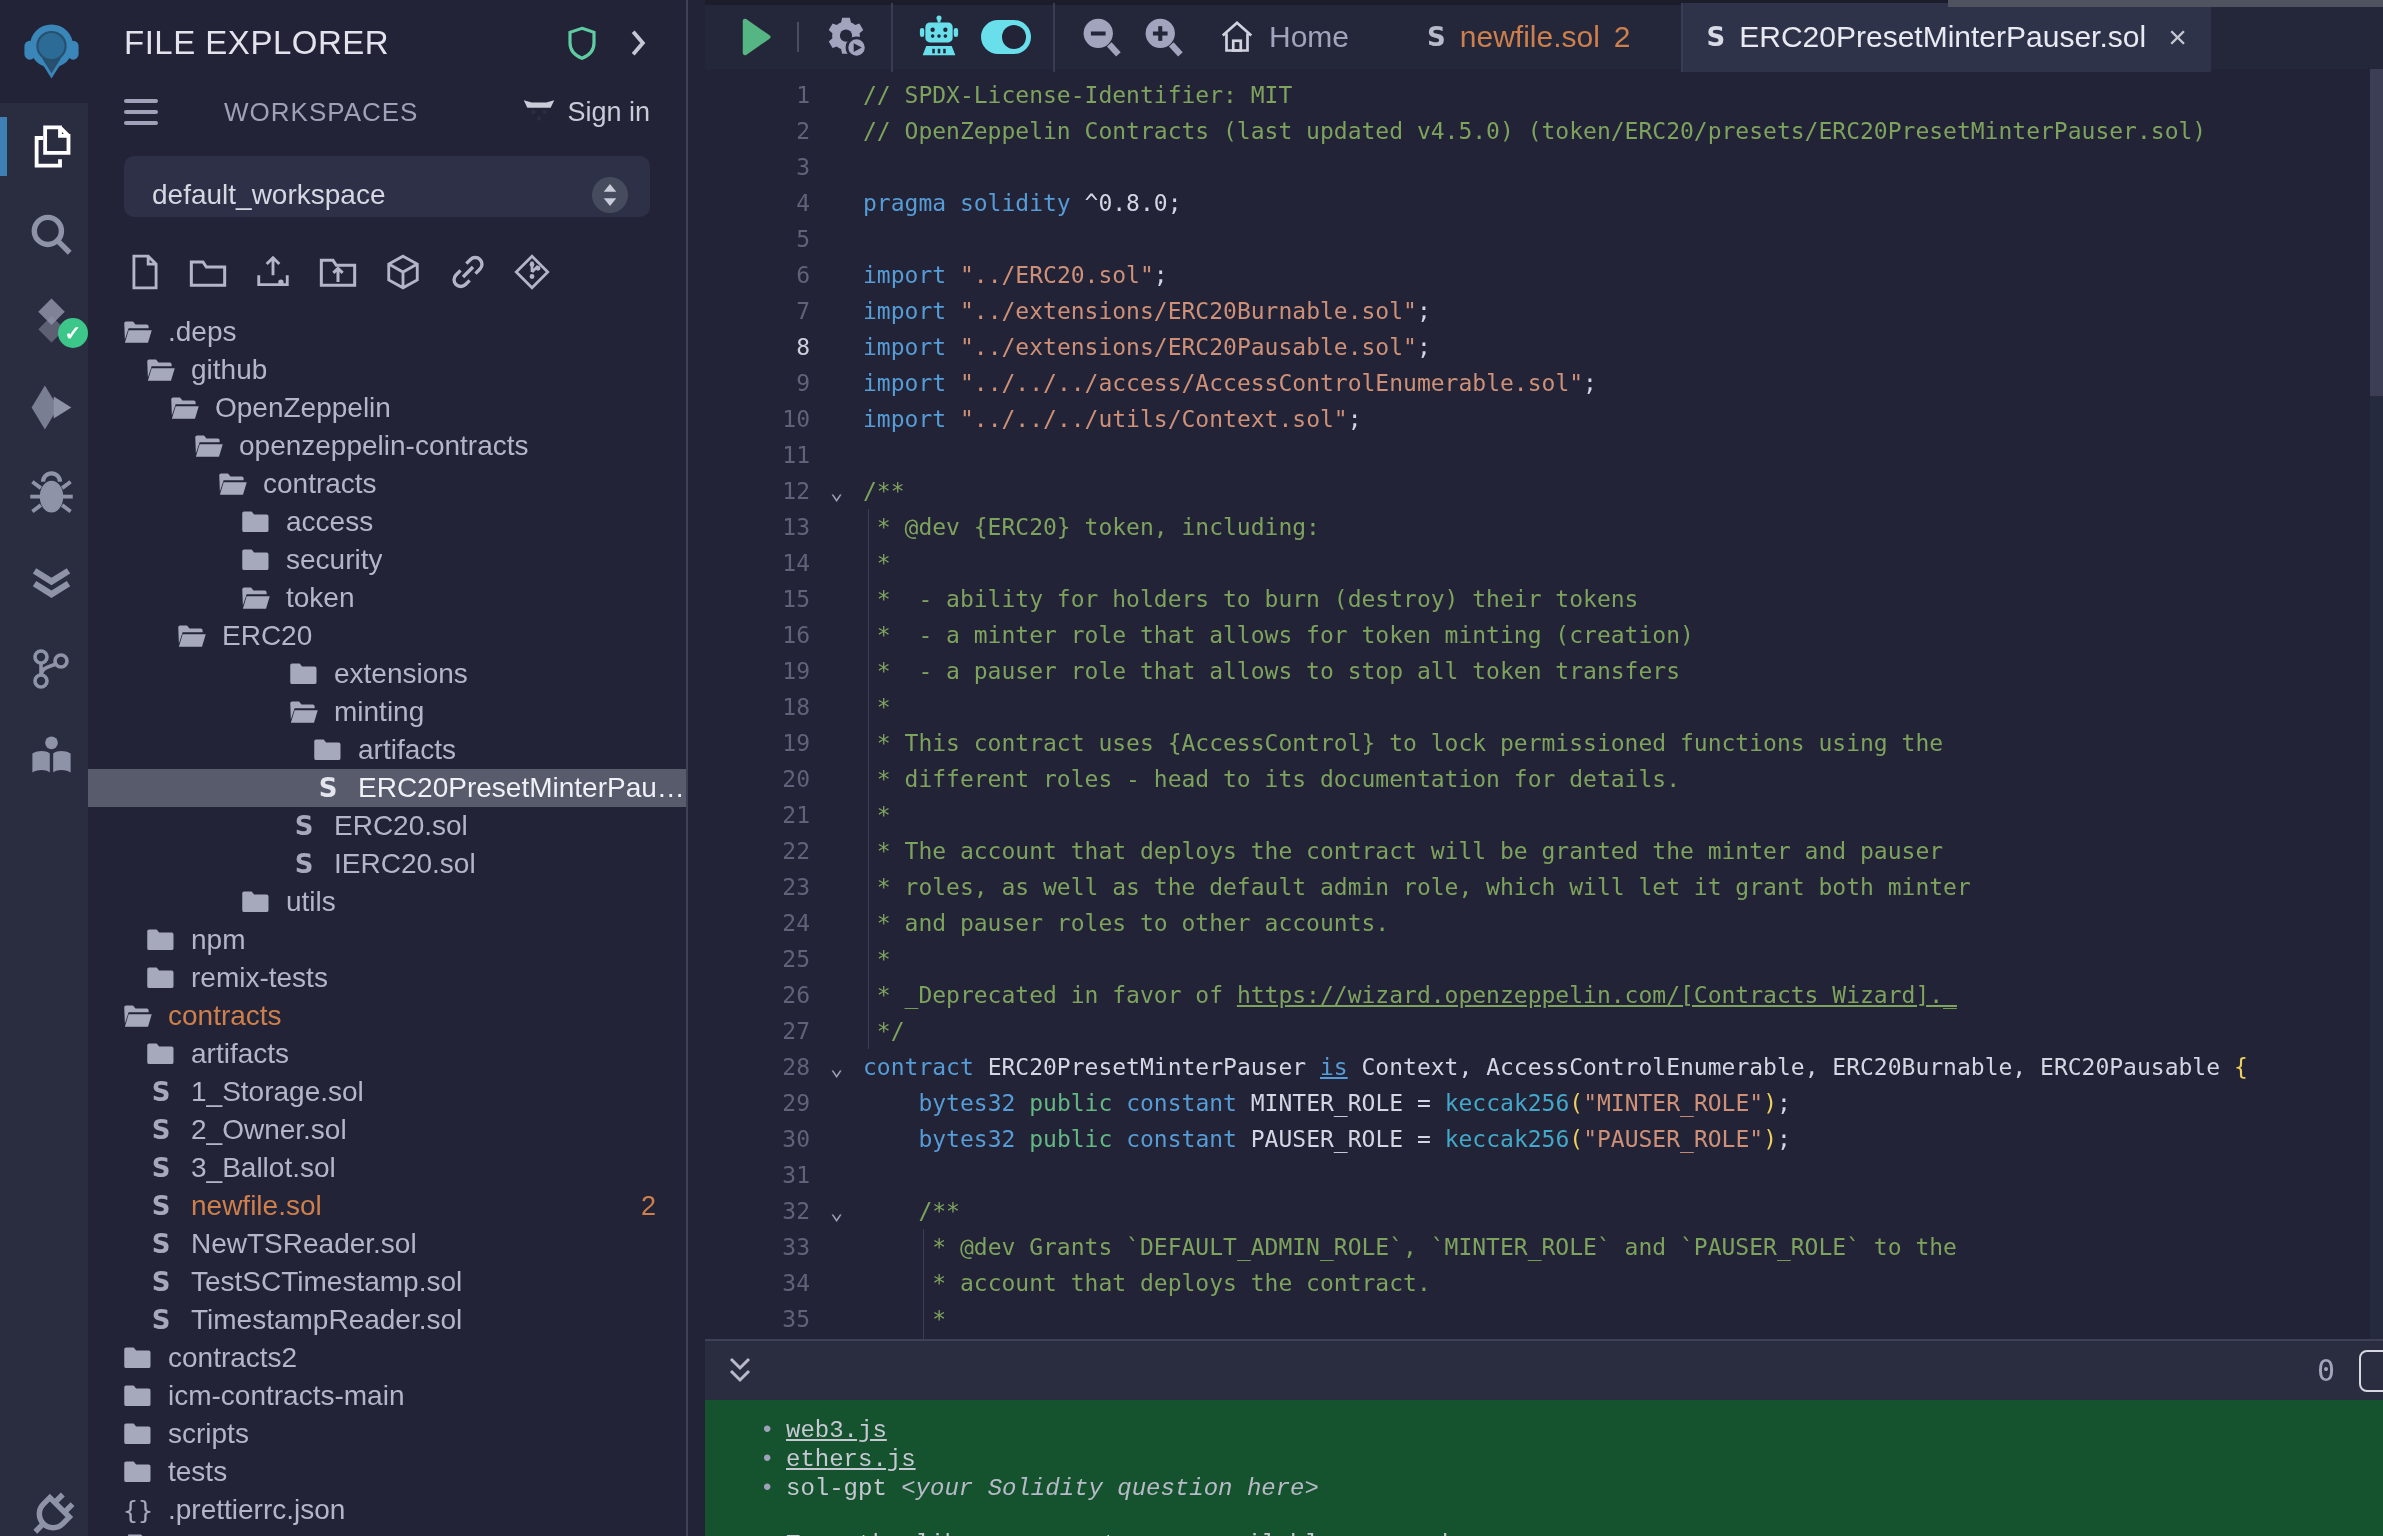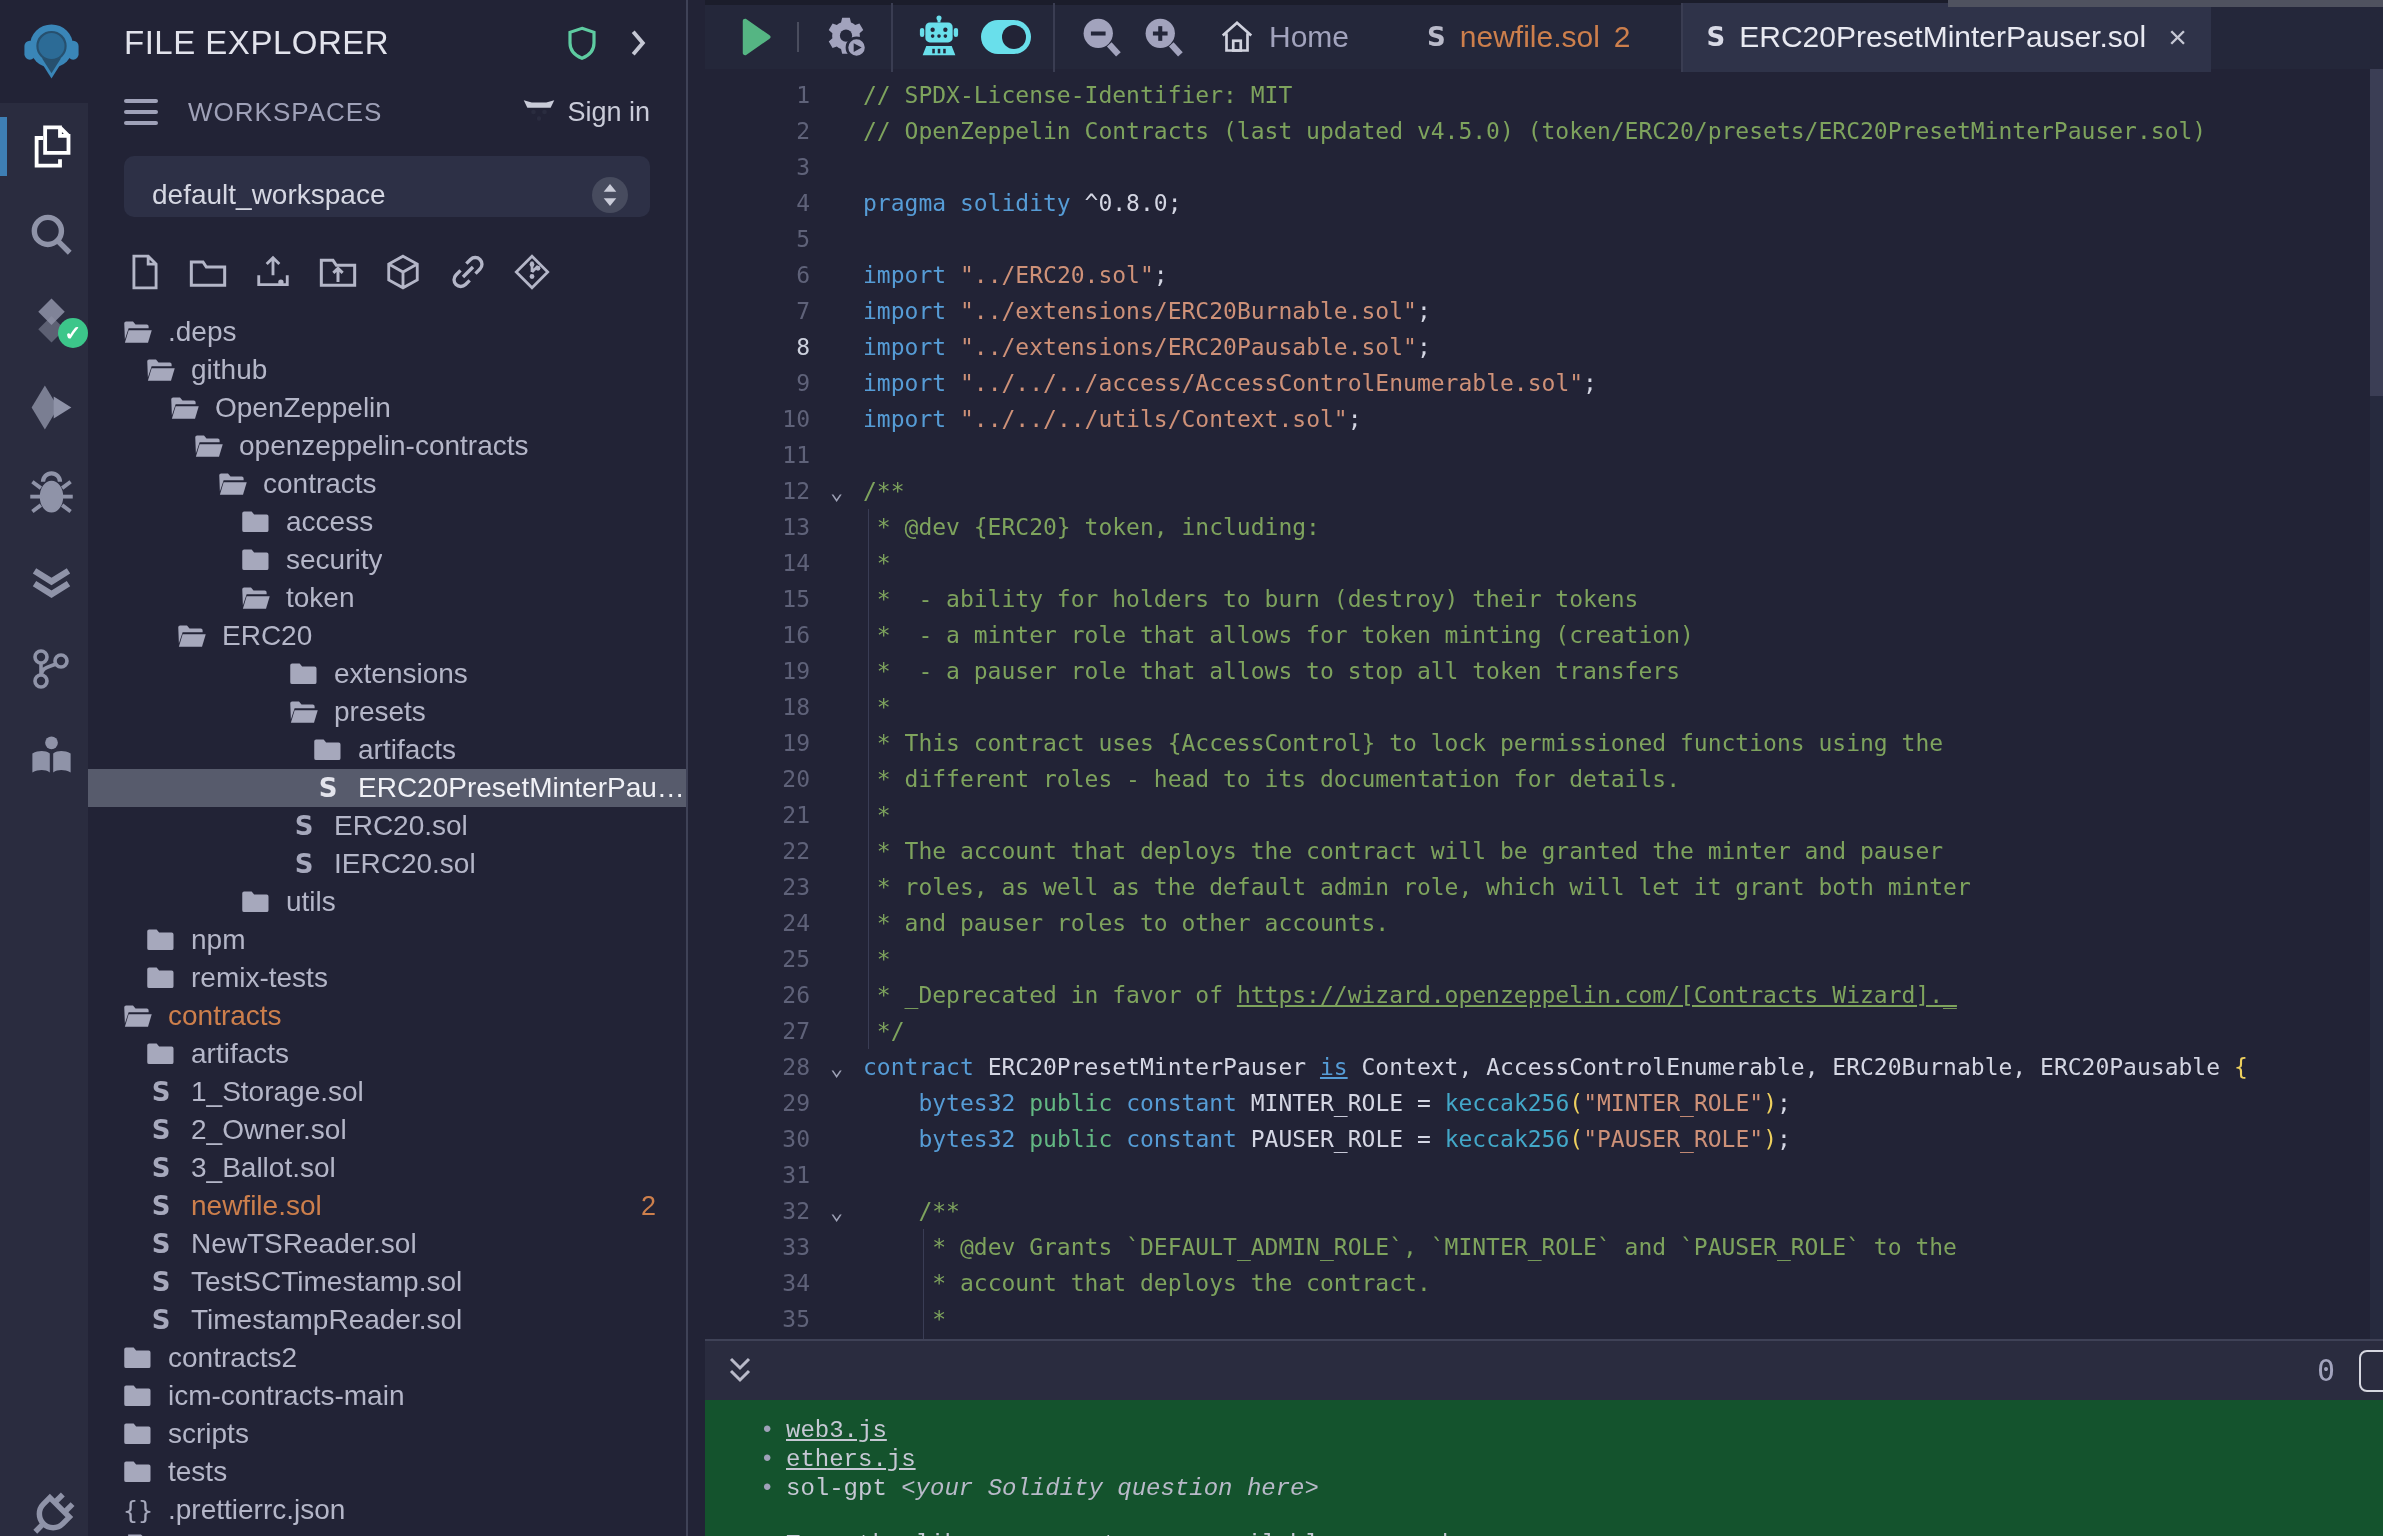--- a/index.html
+++ b/index.html
@@ -25,21 +25,21 @@
   
   #explorer { position:absolute; left:88px; top:0; width:600px; height:100%;
               background:#222336; border-right:2px solid #3f4257; }
   #fx-header { display:flex; align-items:center; padding:24px 36px 0 36px; }
   #fx-title { color:#e2e3ec; font-size:33px; letter-spacing:0.5px; flex:1; }
   #fx-shield { color:#5ecba1; margin-right:28px; display:flex; }
   #fx-collapse { color:#c5c7d4; font-size:30px; display:flex; }
   #ws-row { display:flex; align-items:center; padding:34px 36px 0 36px; color:#9fa1b8; }
   #ws-burger { display:flex; flex-direction:column; gap:7px; margin-right:30px; cursor:pointer; }
   #ws-burger span { display:block; width:34px; height:4px; background:#9fa1b8; border-radius:2px; }
-  #ws-label { font-size:26px; letter-spacing:1px; flex:1; }
+  #ws-label { font-size:26px; letter-spacing:1px; flex:1;margin-left:36px; }
   #signin { display:flex; align-items:flex-end; gap:10px; color:#c9cbd8; font-size:27px; cursor:pointer; }
   #ws-select { margin:28px 36px 0 36px; height:61px; background:#2d3046; border-radius:10px;
                display:flex; align-items:center; padding:16px 22px 0 28px; cursor:pointer; }
   #ws-value { color:#d5d7e2; font-size:28px; flex:1; }
   #ws-caret { width:36px; height:36px; border-radius:50%; background:#474b5e; display:flex;
               align-items:center; justify-content:center; color:#c9cbd8; }
   #fx-toolbar { display:flex; align-items:center; gap:26px; padding:36px 0 0 40px; color:#b4b6c8; }
   .tb-icon { display:flex; cursor:pointer; }
 
   
@@ -385,21 +385,21 @@
           </span>
           <span class="tlabel">extensions</span>
         </div>
         <div class="trow" style="padding-left: 200px;">
           <span class="ticon">
             <svg width="30" height="26" viewBox="0 0 24 20" fill="currentColor">
               <path d="M1 3 a1.5 1.5 0 0 1 1.5-1.5 h5.5 l2 2.5 h9 a1.5 1.5 0 0 1 1.5 1.5 v1.5 h-16 l-3 9 z"></path>
               <path d="M4.5 8.5 h18.5 l-3 10 h-18.5 z"></path>
             </svg>
           </span>
-          <span class="tlabel">presets</span>
+          <span class="tlabel">minting</span>
         </div>
         <div class="trow" style="padding-left: 224px;">
           <span class="ticon">
             <svg width="30" height="26" viewBox="0 0 24 20" fill="currentColor">
               <path d="M1 3 a1.5 1.5 0 0 1 1.5-1.5 h6 l2 2.5 h10 a1.5 1.5 0 0 1 1.5 1.5 v11 a1.5 1.5 0 0 1 -1.5 1.5 h-18 a1.5 1.5 0 0 1 -1.5 -1.5 z"></path>
             </svg>
           </span>
           <span class="tlabel">artifacts</span>
         </div>
         <div class="trow sel" style="padding-left: 224px;">

